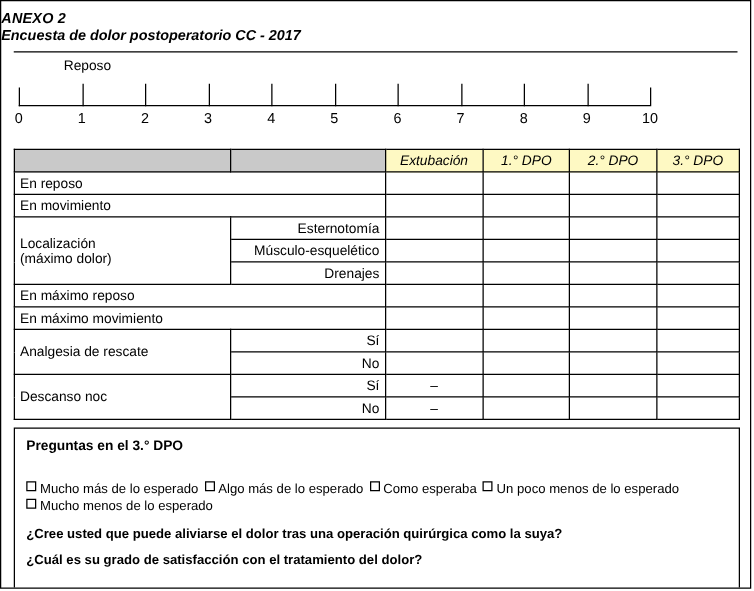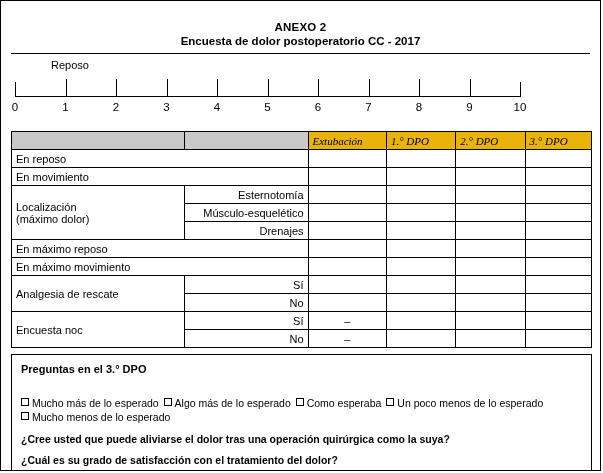--- a/index.html
+++ b/index.html
@@ -17,22 +17,23 @@
   .page {
     position: relative;
     width: 601px;
     height: 471px;
     border: 1px solid #000;
     box-sizing: border-box;
     background: #fff;
     overflow: hidden;
   }
   .header {
-    text-align: center;
-    padding-top: 20px;
+    text-align: left;
+    padding-top: 8px;
+    font-style: italic;
   }
   .header .line1 {
     font-weight: bold;
     font-size: 11.5px;
     letter-spacing: 0.2px;
   }
   .header .line2 {
     font-weight: bold;
     font-size: 11.5px;
     margin-top: 2px;
@@ -99,24 +100,24 @@
     vertical-align: middle;
   }
   .col-a { width: 172px; }
   .col-b { width: 123px; }
   .col-c { width: 78px; }
   .col-d { width: 69px; }
   .col-e { width: 69px; }
   .col-f { width: 66px; }
 
   .hdr {
-    background: #eab308;
+    background: #fef9c3;
+    text-align: center;
     font-style: italic;
     font-size: 10.5px;
-    font-family: Liberation Serif, serif;
   }
   .hdr-blank { background: #c9c9c9; }
   .ctr { text-align: right; }
   .dash { text-align: center; }
 
   
   .qbox {
     margin: 6px 10px 0 10px;
     border: 1px solid #000;
     width: 581px;
@@ -280,21 +281,21 @@
       </tr>
       <tr>
         <td class="ctr">No</td>
         <td></td>
         <td></td>
         <td></td>
         <td></td>
       </tr>
 
       <tr>
-        <td rowspan="2">Encuesta noc</td>
+        <td rowspan="2">Descanso noc</td>
         <td class="ctr">Sí</td>
         <td class="dash">–</td>
         <td></td>
         <td></td>
         <td></td>
       </tr>
       <tr>
         <td class="ctr">No</td>
         <td class="dash">–</td>
         <td></td>

